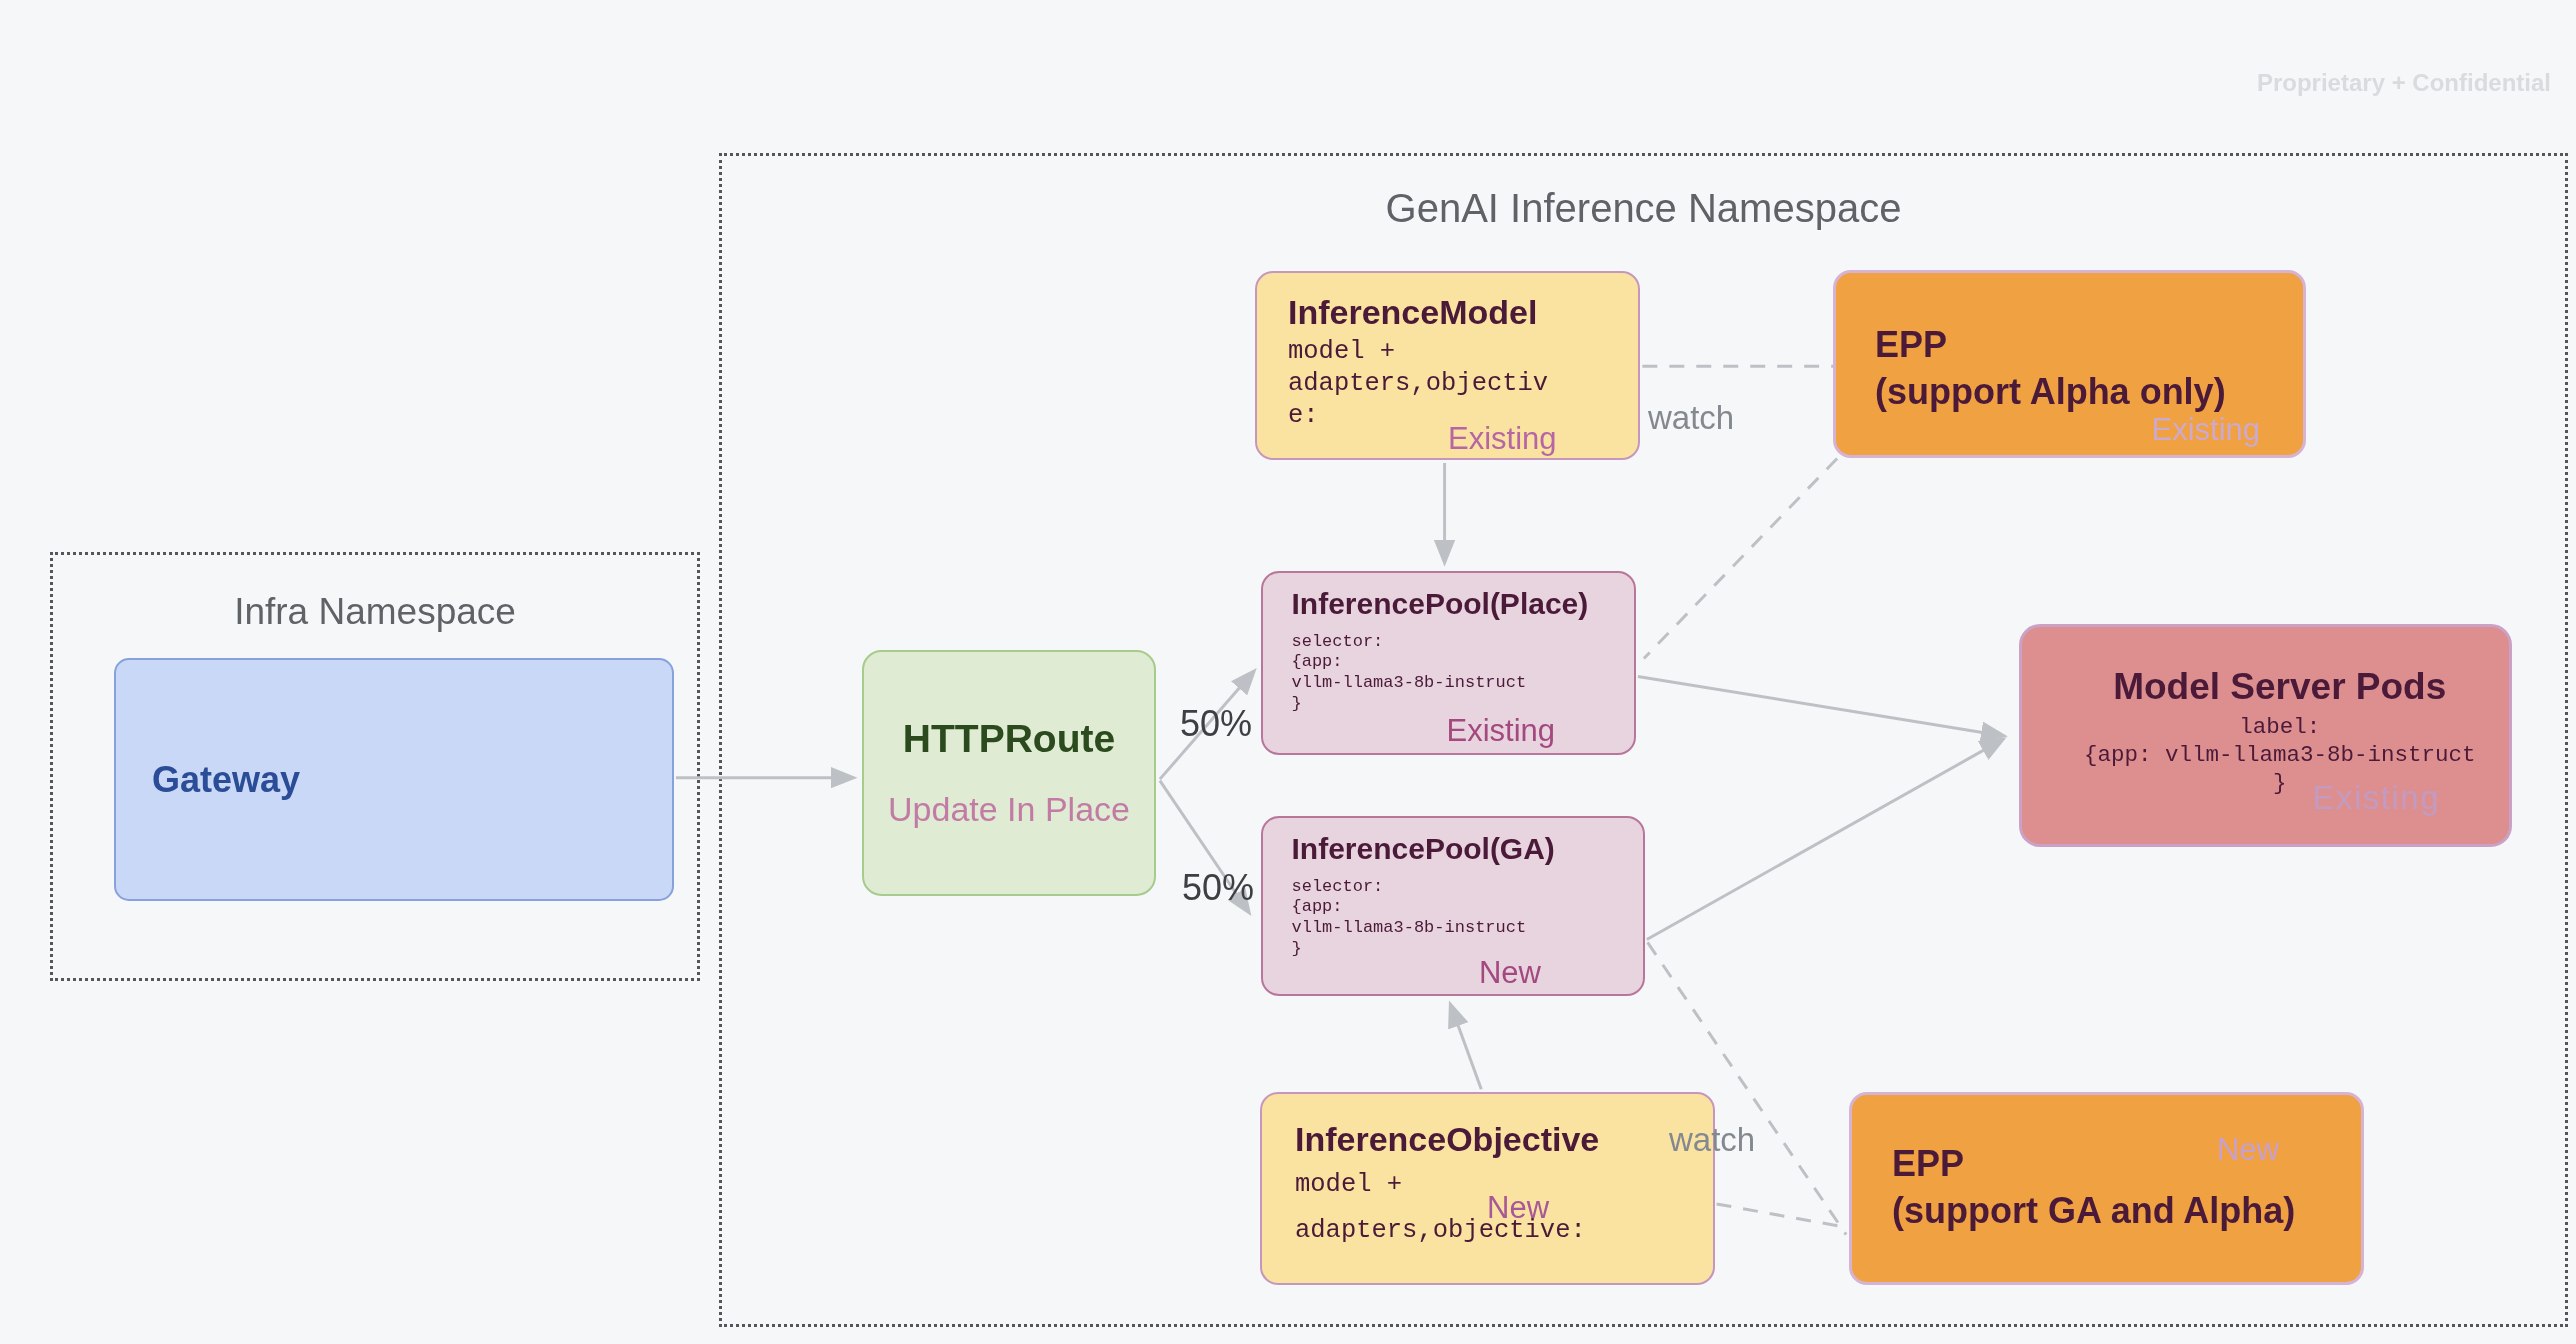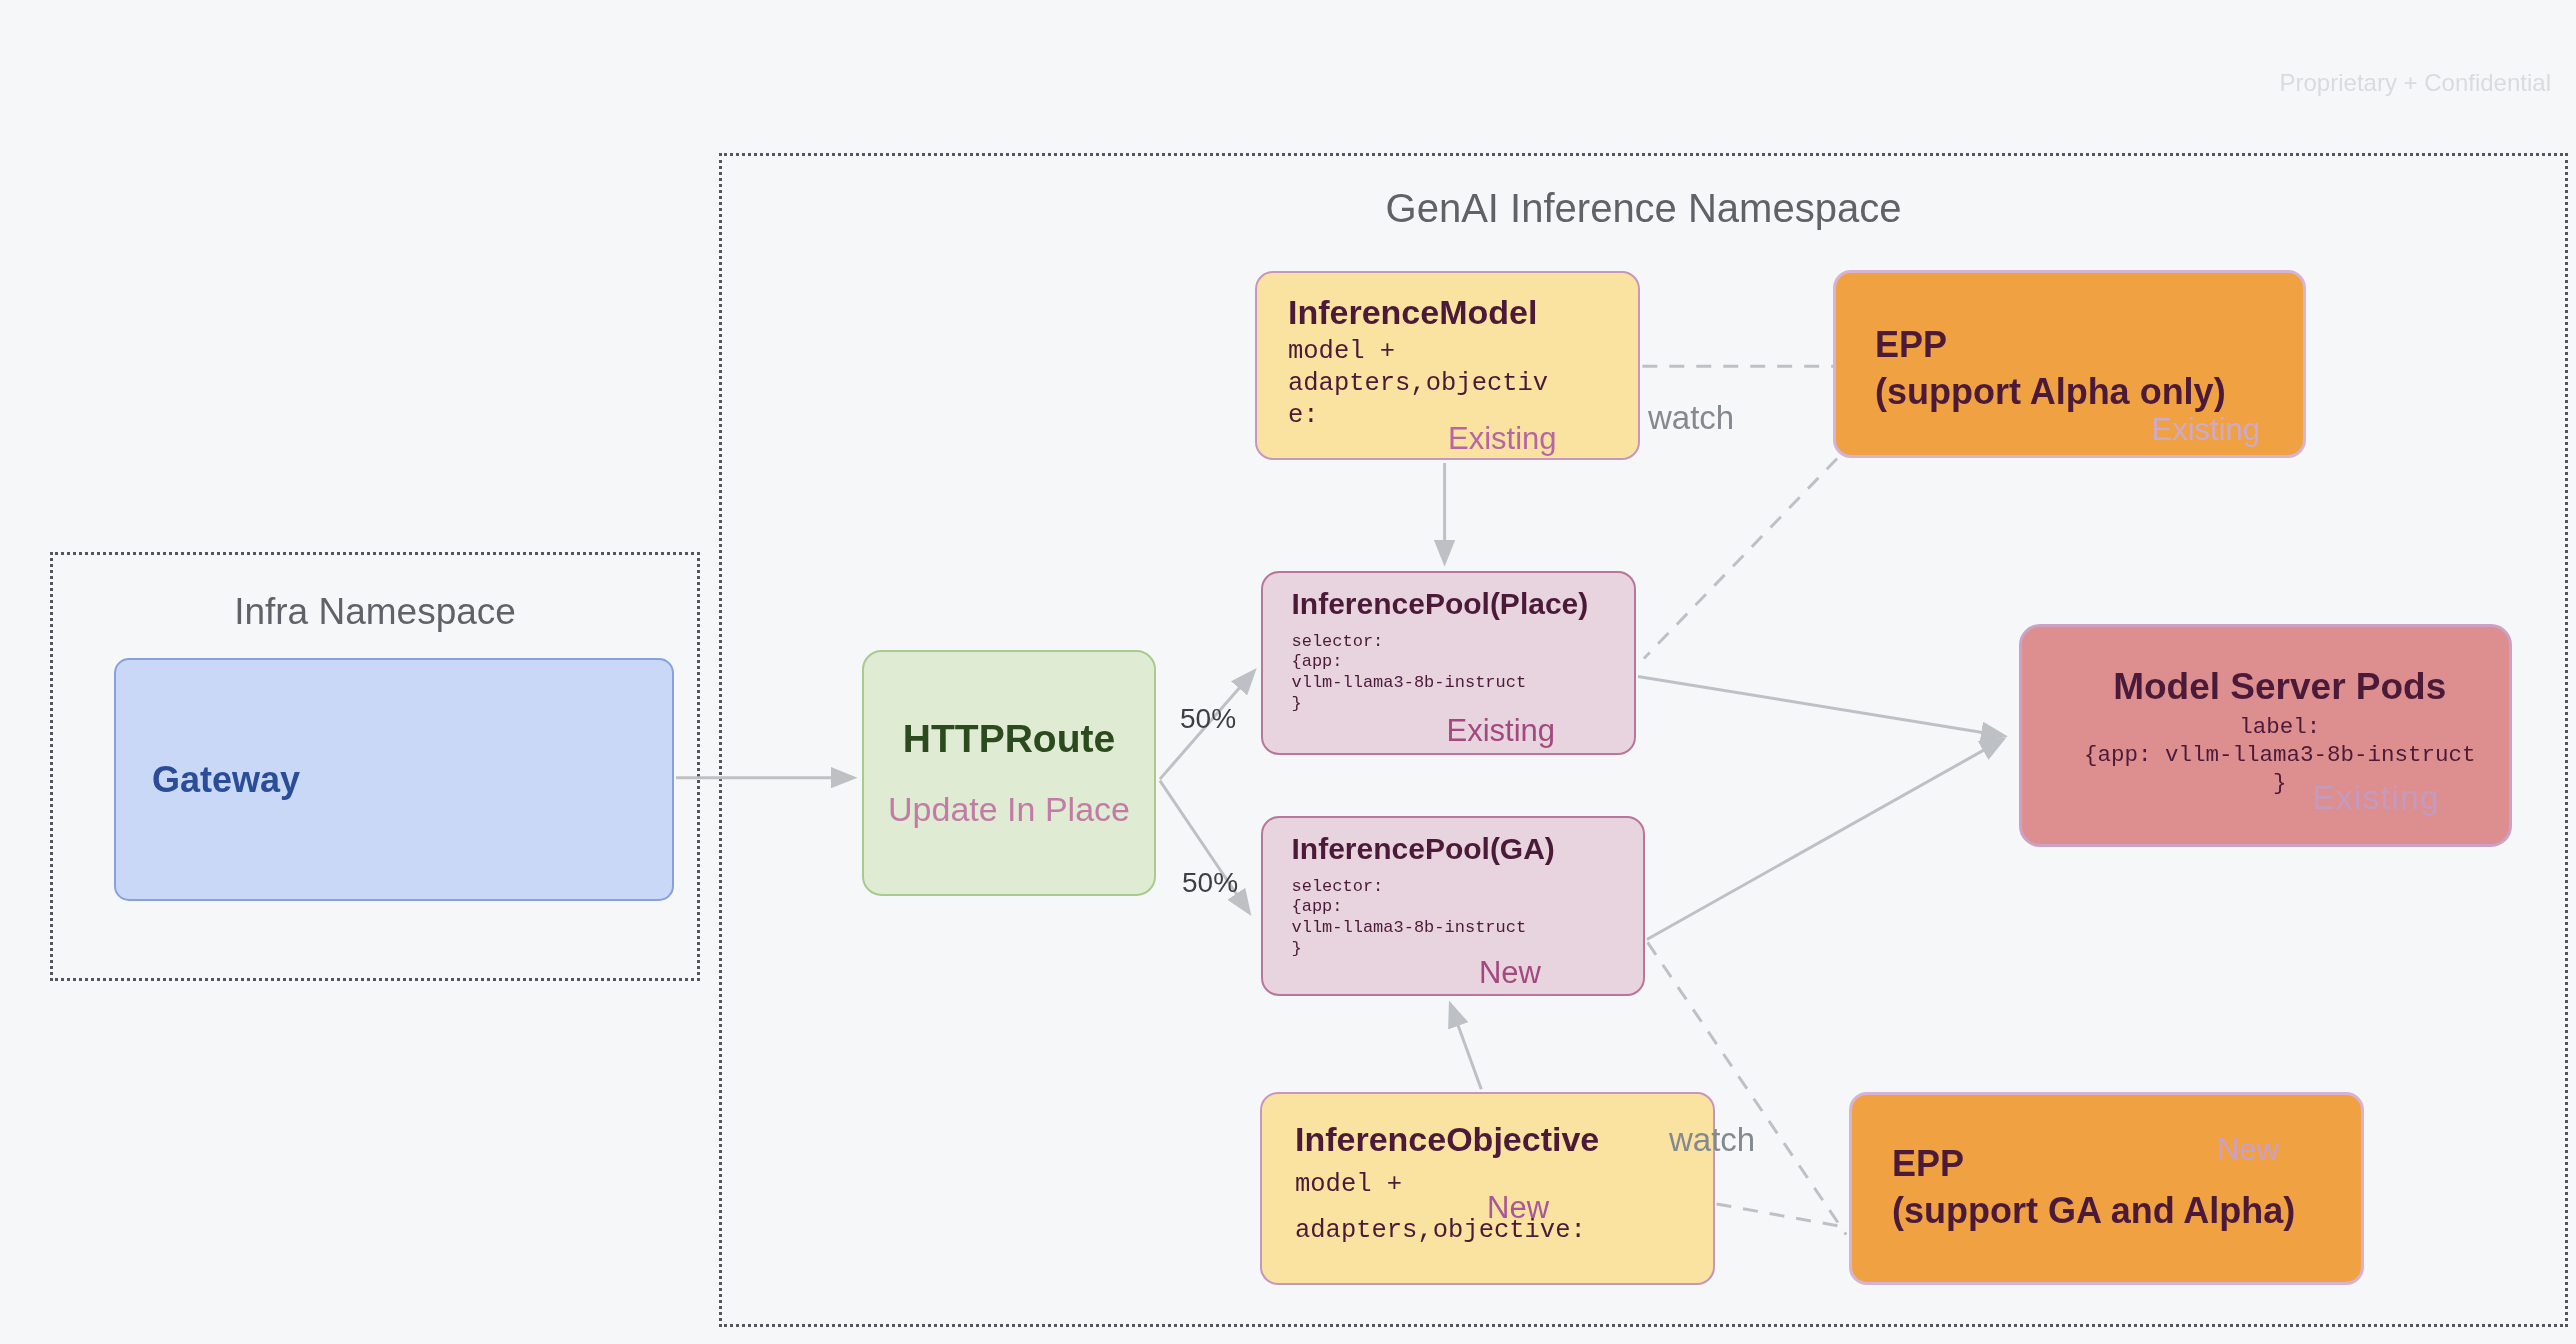--- a/index.html
+++ b/index.html
@@ -1,18 +1,18 @@
 <!DOCTYPE html>
 <html style="font-size:12px"><head>
 <meta charset="utf-8">
 <style>
   html,body{margin:0;padding:0;background:#F6F7F9;}
   .canvas{position:relative;width:2576px;height:1344px;background:#F6F7F9;overflow:hidden;
           font-family:"Liberation Sans",sans-serif;}
-  .watermark{position:absolute;top:69px;right:25px;font-size:24px;color:#D9DBDF;}
+  .watermark{position:absolute;top:69px;right:25px;font-size:24px;color:#D9DBDF;font-weight:bold;}
   .ns-box{position:absolute;border:3px dotted #53565A;background:transparent;}
   .ns-title{position:absolute;width:100%;text-align:center;color:#5F6368;}
   #genai-ns{left:719px;top:153px;width:1843px;height:1168px;}
   #genai-ns .ns-title{top:30px;font-size:40px;}
   #infra-ns{left:50px;top:552px;width:644px;height:423px;}
   #infra-ns .ns-title{top:36px;font-size:37px;}
 
   svg.connectors{position:absolute;left:0;top:0;z-index:1;}
 
   .node{position:absolute;box-sizing:border-box;z-index:2;}
@@ -64,21 +64,21 @@
   #inference-objective .mono{font-size:25.5px;line-height:1.6;margin-top:6px;}
   #inference-objective .badge{left:225px;top:96px;color:#A85797;}
 
   #epp-ga{left:1849px;top:1092px;width:515px;height:193px;background:#F0A142;
           border:3px solid #D6B3D2;padding:46px 7.5px 0 40px;}
   #epp-ga .t{font-size:36px;line-height:1.3;white-space:pre-line;}
   #epp-ga .badge{right:82px;top:37px;color:#C9A0CB;}
 
   .edge-label{position:absolute;z-index:3;}
   .watch{font-size:33px;color:#84898F;}
-  .pct{font-size:28px;color:#3C4043;}
+  .pct{font-size:36px;color:#3C4043;}
   #watch-top{left:1648px;top:399px;}
   #watch-bottom{left:1669px;top:1121px;}
   #pct-top{left:1180px;top:703px;}
   #pct-bottom{left:1182px;top:867px;}
 </style>
 </head>
 <body>
 
 <div class="canvas">
 

